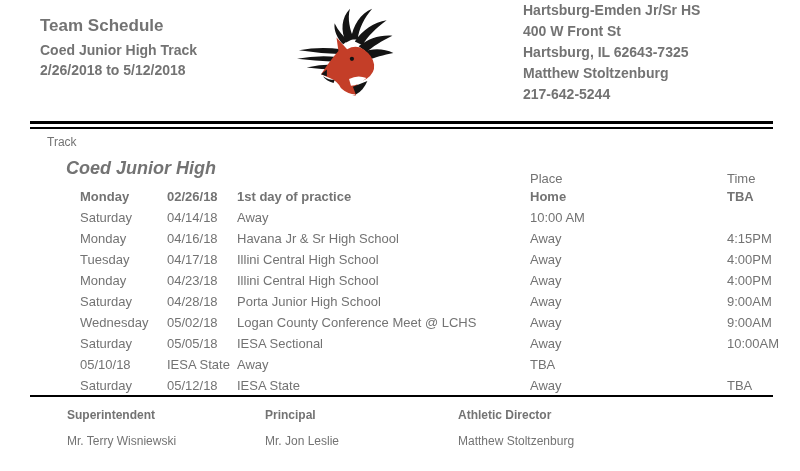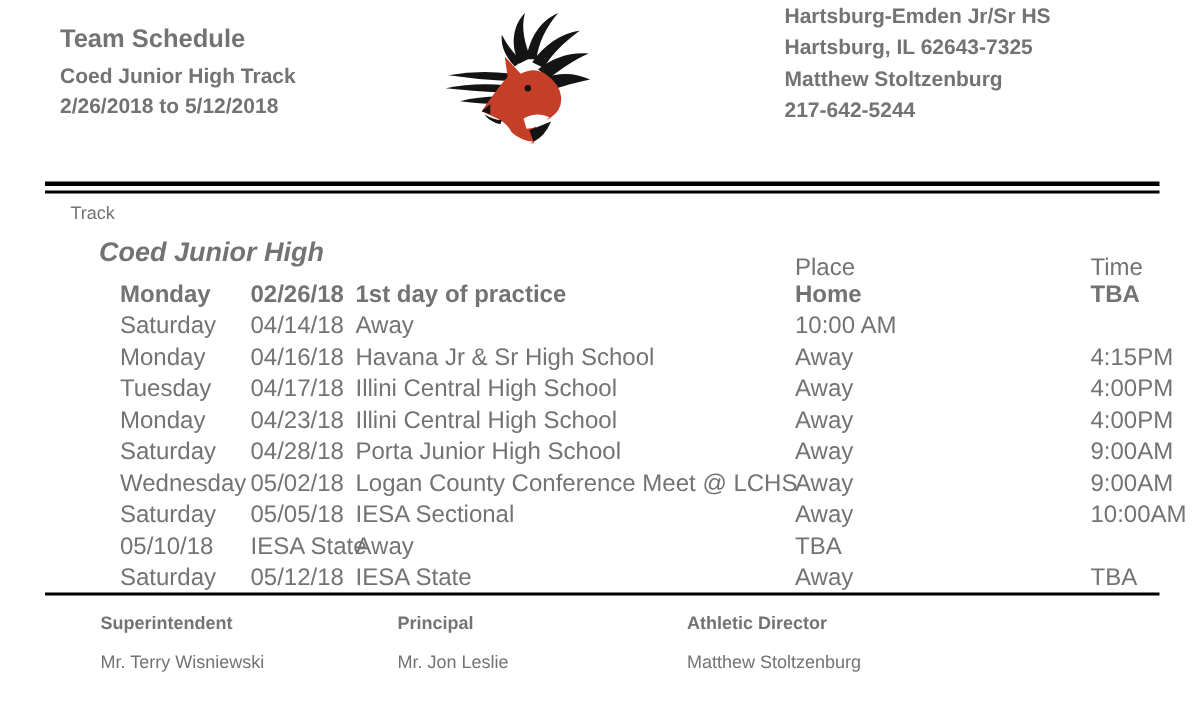--- a/index.html
+++ b/index.html
@@ -20,21 +20,21 @@
   .divider {
     position:absolute; left:30px; width:743px; top:121px; height:3px;
     border-top:3px solid #000; border-bottom:2px solid #000;
   }
 
   
   .track-title { position:absolute; left:47px; top:135px; font-size:12px; font-weight:normal; }
   .track-sub   { position:absolute; left:66px; top:158px; font-size:18px; font-weight:bold; font-style:italic; }
 
   
-  .schedule { position:absolute; left:80px; top:171px; width:717px; font-size:16px; }
+  .schedule { position:absolute; left:80px; top:171px; width:717px; font-size:13px; }
   .srow { display:grid; grid-template-columns:87px 70px 293px 197px 1fr; height:21px; line-height:21px; }
   .srow.label-row { height:15px; line-height:15px; }
   .srow.first-row { font-weight:bold; }
   .cell { white-space:nowrap; }
 
   .bottom-rule { position:absolute; left:30px; width:743px; top:395px; border-top:2px solid #000; }
 
   
   .footer-block { position:absolute; top:408px; font-size:12px; }
   .footer-block .ftitle { font-weight:bold; margin:0 0 12px 0; }
@@ -80,20 +80,21 @@
       <circle cx="57" cy="55" r="2.2" fill="#141414"></circle>
 
       <path d="M25 71 L31 66 L31 73 Z" fill="#141414"></path>
 
       <path d="M27 73 Q33 77 39 77 L38 80 Q30 78 27 73 Z" fill="#141414"></path>
     </svg>
   </div>
 
   <div class="hdr-right">
     <div>Hartsburg-Emden Jr/Sr HS</div>
+    <div>400 W Front St</div>
     <div>Hartsburg, IL 62643-7325</div>
     <div>Matthew Stoltzenburg</div>
     <div>217-642-5244</div>
   </div>
 
   <div class="divider"></div>
 
   <div class="track-title">Track</div>
   <div class="track-sub">Coed Junior High</div>
 

